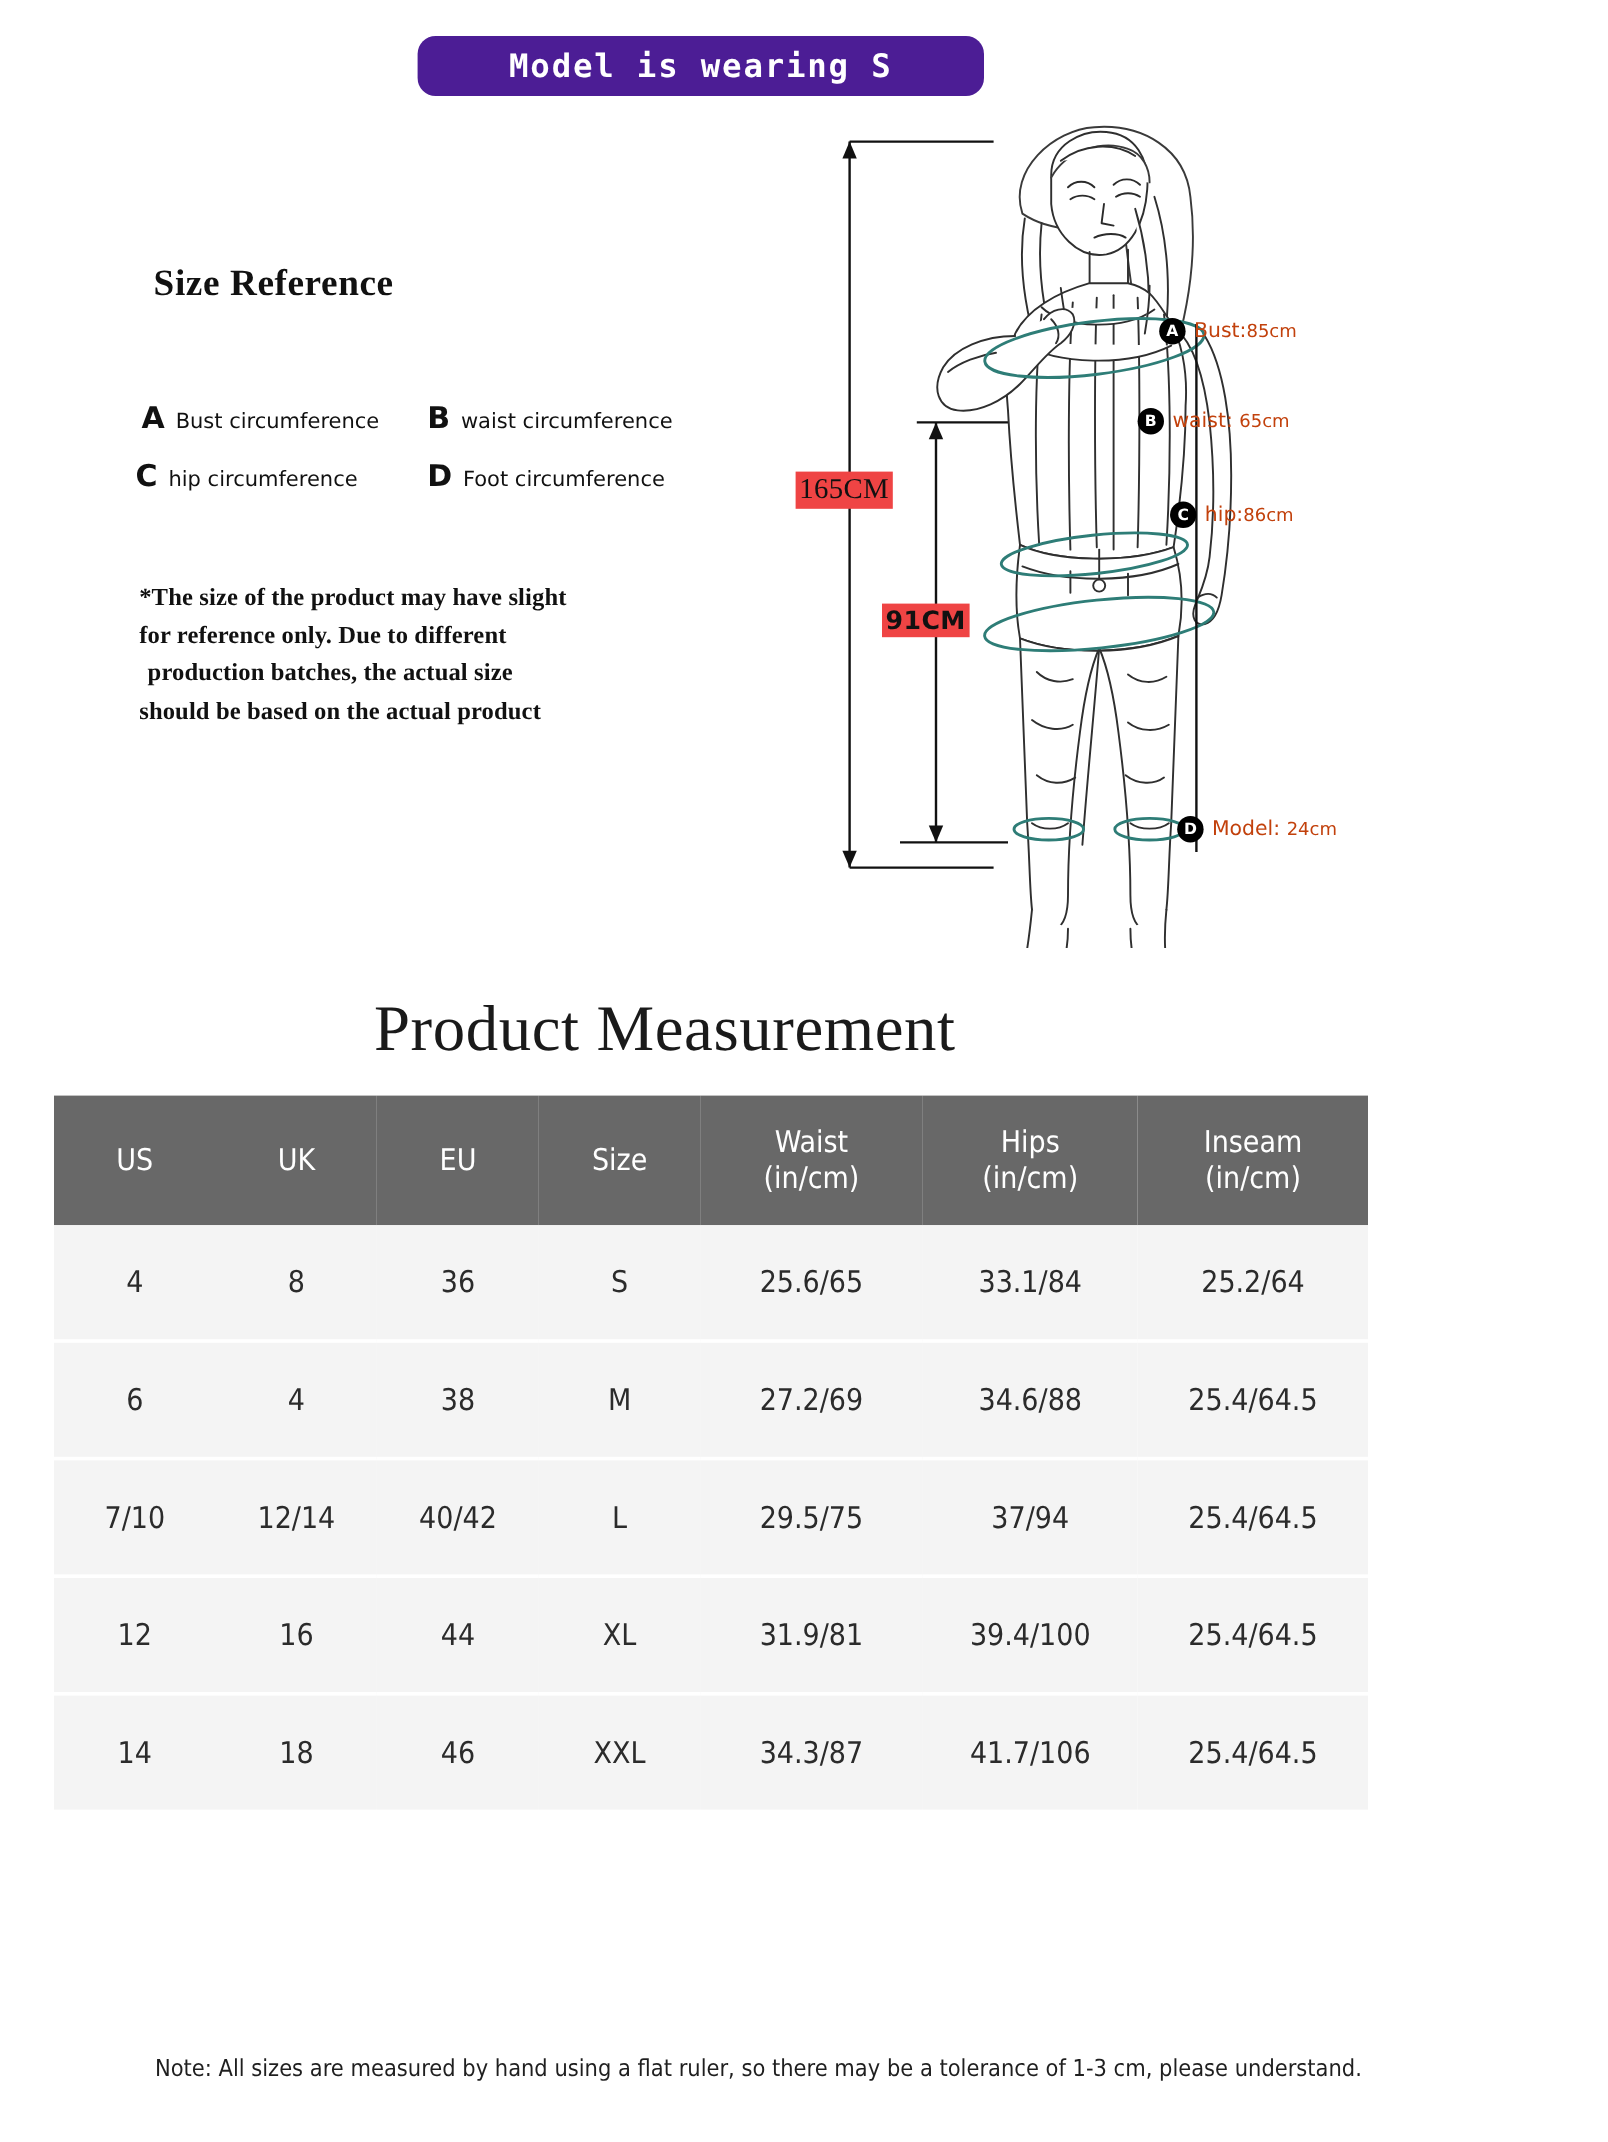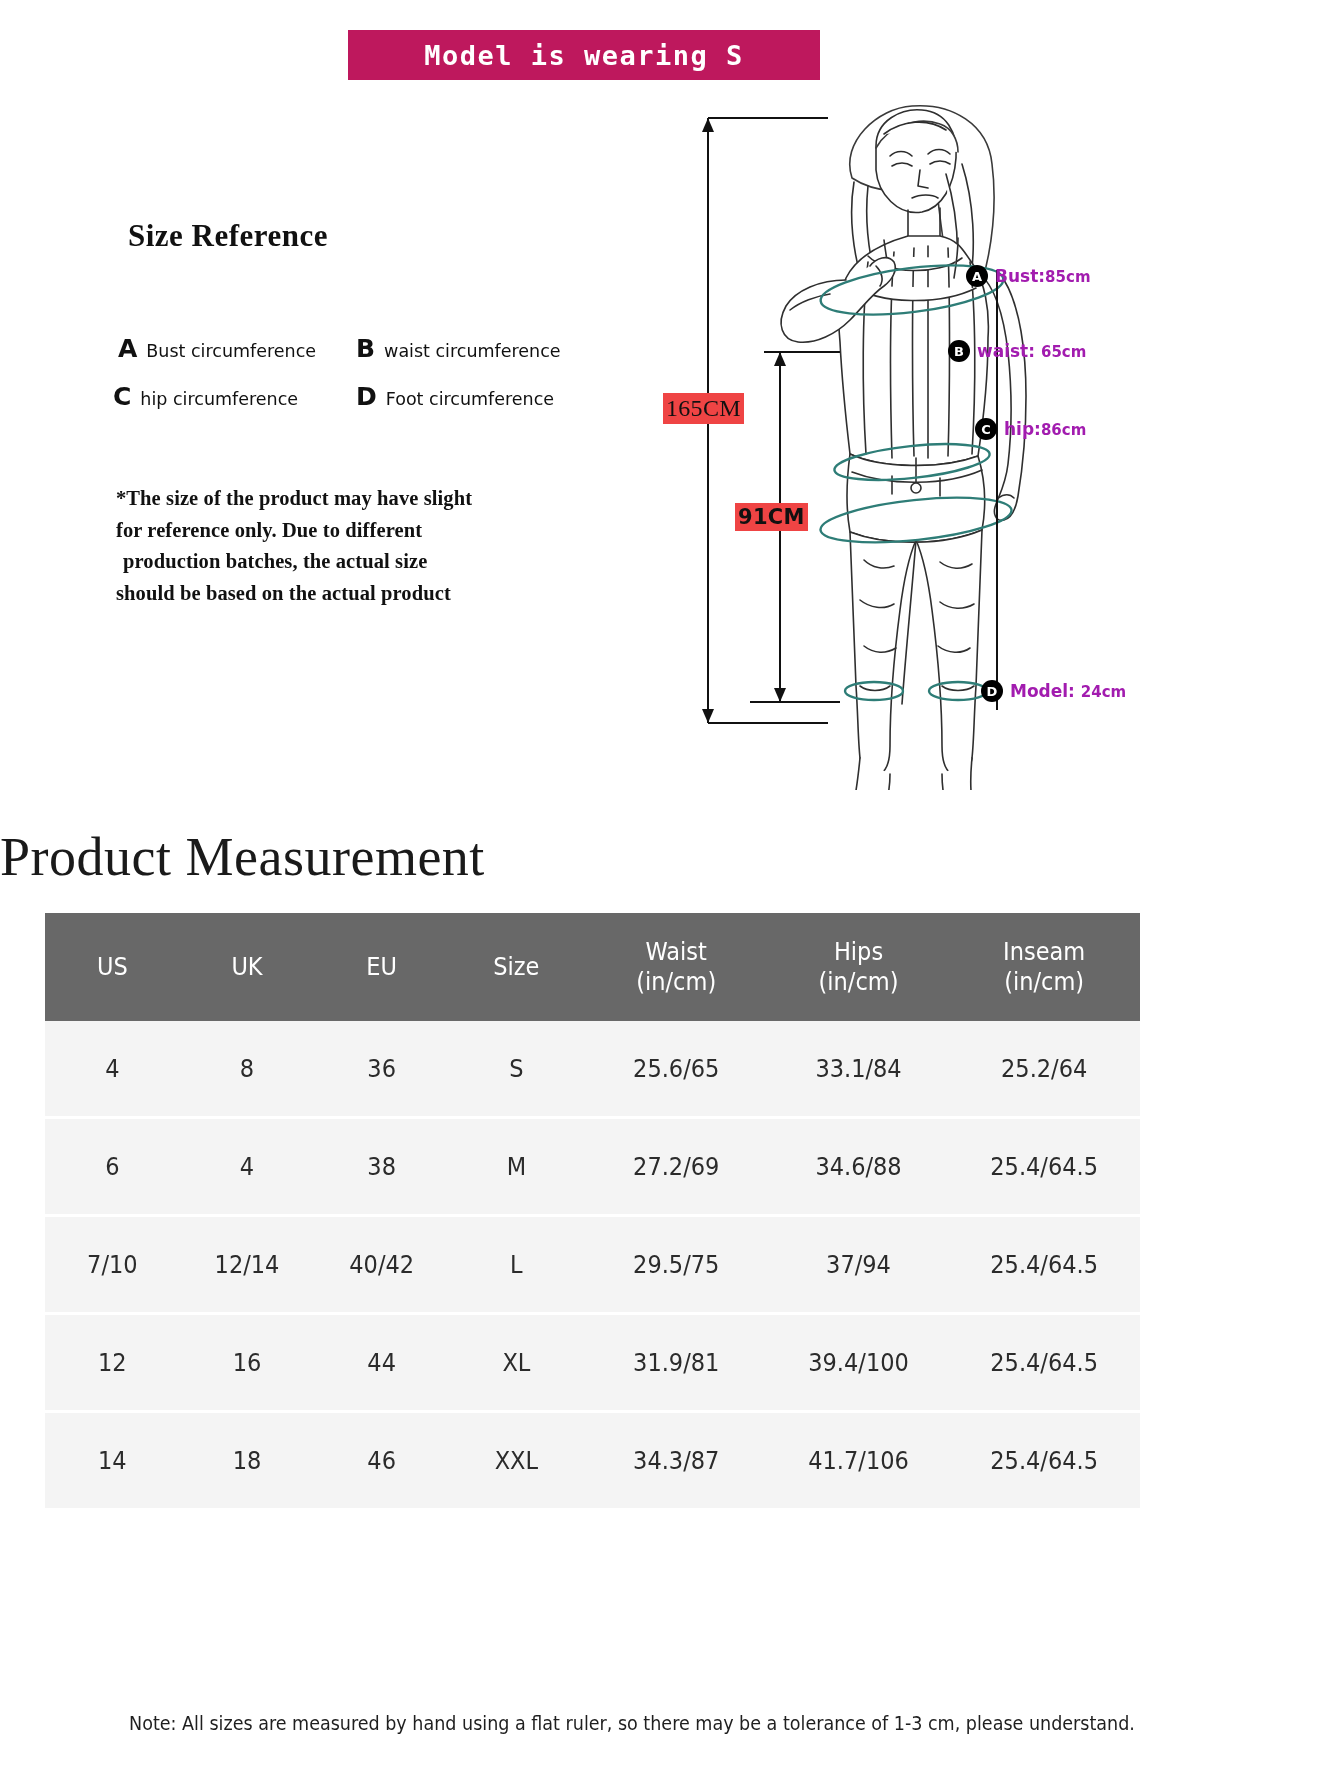--- a/index.html
+++ b/index.html
@@ -16,29 +16,30 @@
     overflow: hidden;
   }
 
   
   #model-banner {
     position: absolute;
     left: 348px;
     top: 30px;
     width: 472px;
     height: 50px;
-    background: #be185d;
+    background: #4c1d95;
     color: #ffffff;
     display: flex;
     align-items: center;
     justify-content: center;
     font-family: "DejaVu Sans Mono", monospace;
     font-size: 27px;
     font-weight: bold;
     letter-spacing: 1.5px;
+    border-radius: 15px;
   }
 
   
   #size-reference-title {
     position: absolute;
     left: 128px;
     top: 218px;
     font-family: "Liberation Serif", serif;
     font-weight: bold;
     font-size: 31px;
@@ -125,37 +126,37 @@
     font-size: 13px;
     font-weight: bold;
     display: flex;
     align-items: center;
     justify-content: center;
     flex: 0 0 auto;
   }
   .callout-text {
     font-family: "DejaVu Sans", sans-serif;
     font-size: 17px;
-    font-weight: bold;
-    color: #a21caf;
+    font-weight: normal;
+    color: #c2410c;
   }
   .callout-text .val { font-size: 15px; }
 
   #callout-bust  { left: 966px; top: 265px; }
   #callout-waist { left: 948px; top: 340px; }
   #callout-hip   { left: 975px; top: 418px; }
   #callout-foot  { left: 981px; top: 680px; }
 
   
   #product-measurement-title {
     position: absolute;
     left: 0;
     top: 826px;
     width: 1108px;
-    text-align: left;
+    text-align: center;
     font-family: "Liberation Serif", serif;
     font-size: 54px;
     font-weight: 400;
     letter-spacing: 0.5px;
     color: #1a1a1a;
   }
 
   #size-table {
     position: absolute;
     left: 45px;

